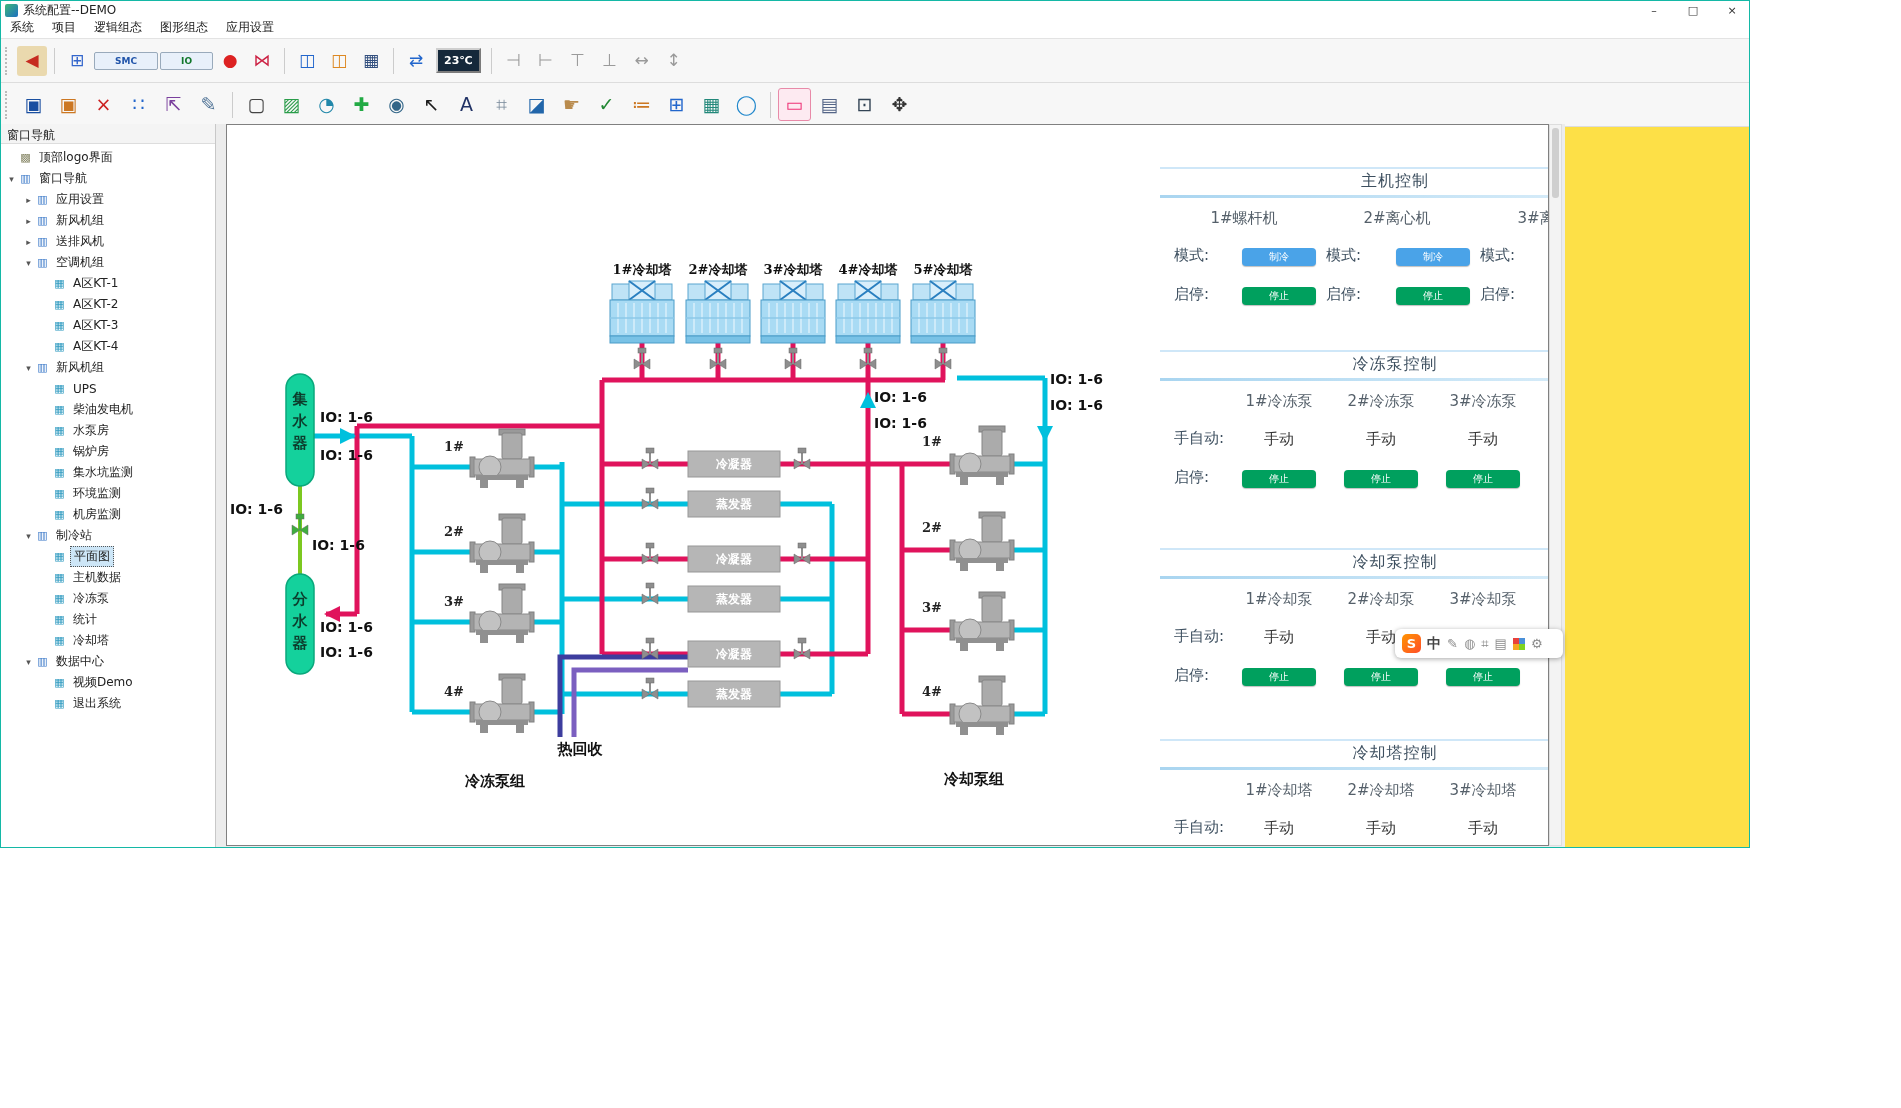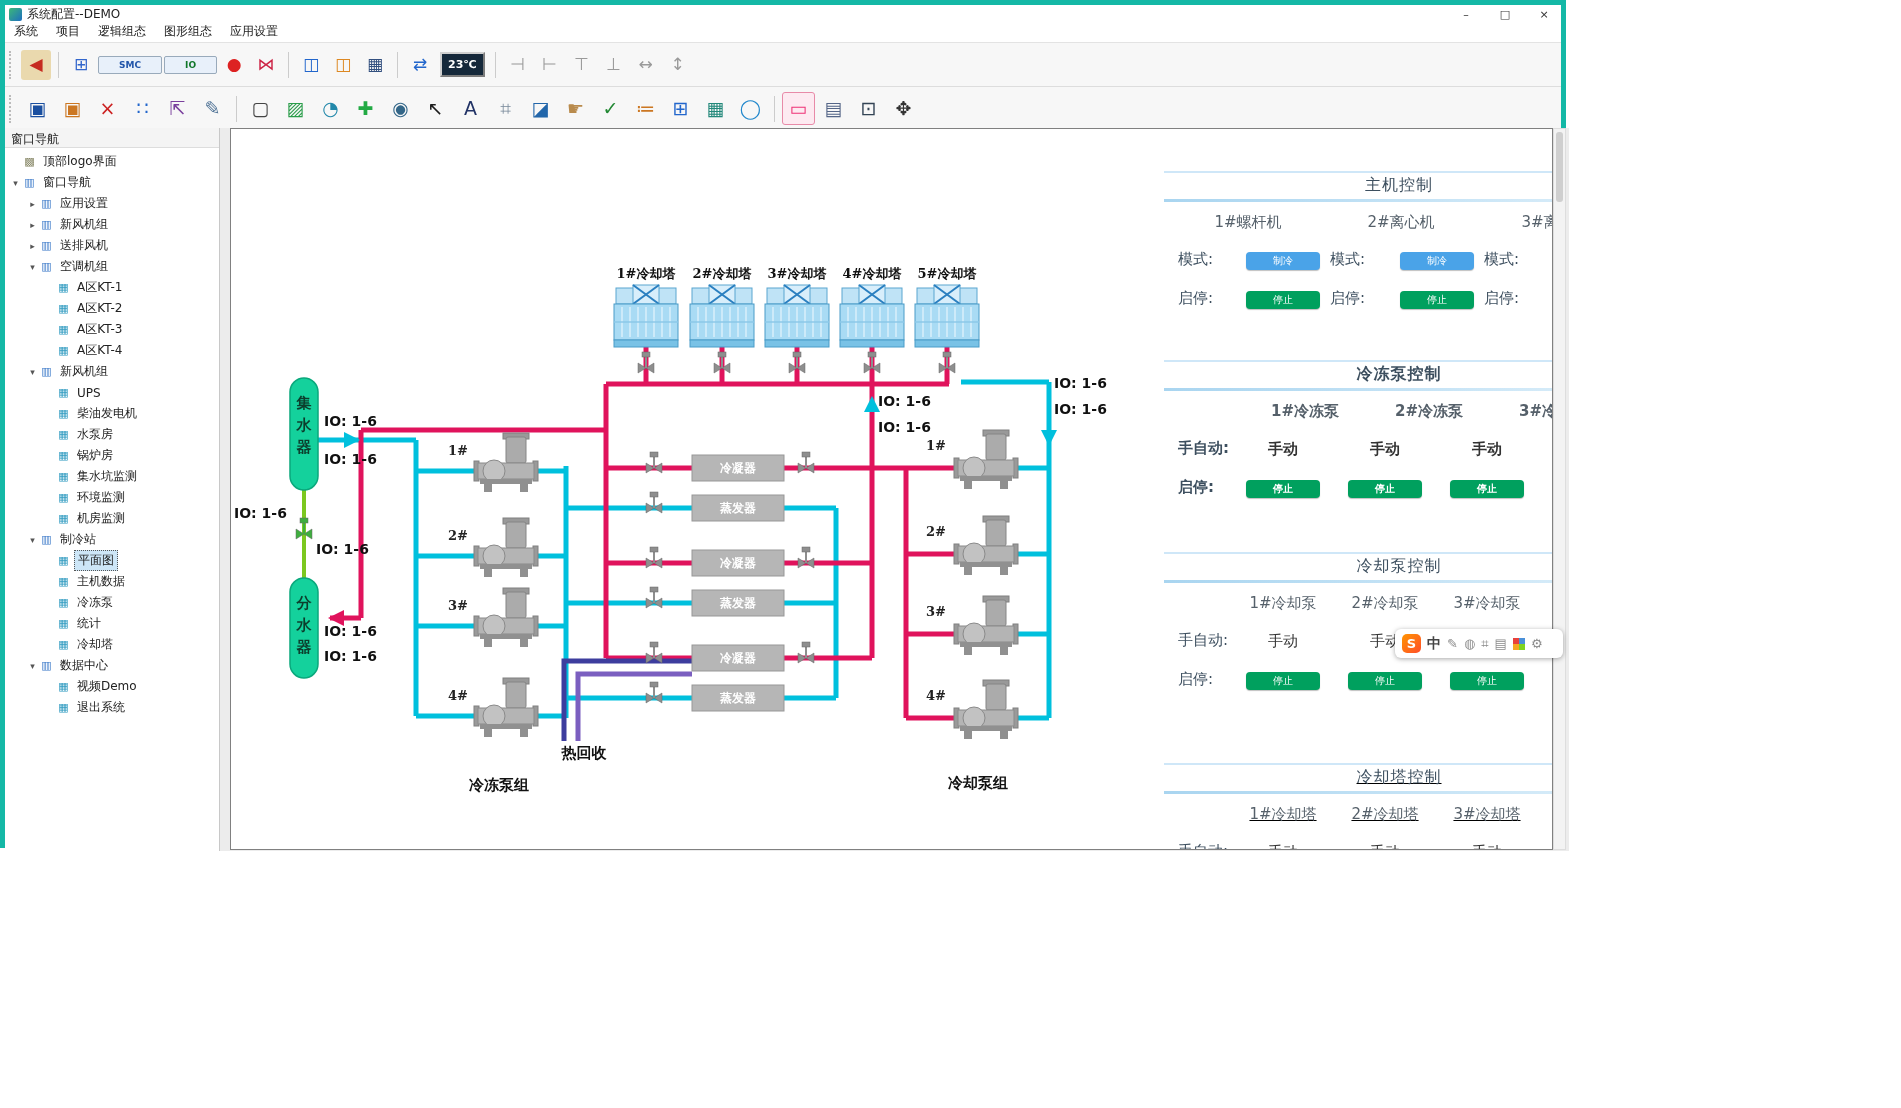--- a/index.html
+++ b/index.html
@@ -1,18 +1,18 @@
 <!DOCTYPE html>
 <html><head>
 <meta charset="utf-8">
 <style>
   html,body{margin:0;padding:0;width:1901px;height:1108px;background:#fff;
     font-family:"DejaVu Sans",sans-serif;overflow:hidden;position:relative}
-  .window{position:absolute;left:0;top:0;width:1566px;height:848px;background:#fde047;
-    border:5px solid #14b8a6;box-sizing:border-box}
+  .window{position:absolute;left:0;top:0;width:1750px;height:848px;background:#fde047;
+    border:1px solid #14b8a6;box-sizing:border-box}
   
   .titlebar{height:18px;background:#fff;display:flex;align-items:center;padding-left:4px;gap:5px;font-size:12px;color:#222}
   .app-icon{width:13px;height:13px;border-radius:2px;background:linear-gradient(135deg,#3cb878,#1e6fc0)}
   .tb-spacer{flex:1}
   .wc{width:34px;height:17px;display:flex;align-items:center;justify-content:center;font-size:11px;color:#333}
   
   .menubar{height:19px;background:#fff;border-bottom:1px solid #e3e3e3;display:flex;align-items:flex-start;font-size:12px;color:#222}
   .menu-item{padding:0 9px;cursor:default}
   
   .toolbar{height:43px;display:flex;align-items:center;background:#f7f7f7;border-bottom:1px solid #ddd;gap:2px;padding-left:2px}
@@ -752,24 +752,24 @@
             </div>
             <div class="cp-grid" style="grid-template-columns: 70px 82px 72px 82px 72px 82px;">
               <div class="cp-label">启停:</div>
               <div class="cp-val"><span class="vbtn btn-green">停止</span></div>
               <div class="cp-label">启停:</div>
               <div class="cp-val"><span class="vbtn btn-green">停止</span></div>
               <div class="cp-label">启停:</div>
               <div class="cp-val"></div>
             </div>
           </div>
-          <div class="cpanel" style="top: 231px; font-weight: bold;">
+          <div class="cpanel" style="top: 225px;">
             <div class="cp-title">冷冻泵控制</div>
             <div class="cp-rule"></div>
-            <div class="cp-grid" style="grid-template-columns: 60px 102px 102px 102px 102px; gap: 22px;">
+            <div class="cp-grid" style="grid-template-columns: 60px 102px 102px 102px 102px;">
               <div></div>
               <div class="cp-h">1#冷冻泵</div>
               <div class="cp-h">2#冷冻泵</div>
               <div class="cp-h">3#冷冻泵</div>
               <div class="cp-h">4#冷冻泵</div>
             </div>
             <div class="cp-grid" style="grid-template-columns: 60px 102px 102px 102px 102px;">
               <div class="cp-label">手自动:</div>
               <div class="cp-val"><span class="plain-val">手动</span></div>
               <div class="cp-val"><span class="plain-val">手动</span></div>
@@ -799,21 +799,21 @@
               <div class="cp-val"><span class="plain-val">手动</span></div>
               <div class="cp-val"><span class="plain-val">手动</span></div>
             </div>
             <div class="cp-grid" style="grid-template-columns: 60px 102px 102px 102px;">
               <div class="cp-label">启停:</div>
               <div class="cp-val"><span class="vbtn btn-green">停止</span></div>
               <div class="cp-val"><span class="vbtn btn-green">停止</span></div>
               <div class="cp-val"><span class="vbtn btn-green">停止</span></div>
             </div>
           </div>
-          <div class="cpanel" style="top: 634px; text-decoration: underline;">
+          <div class="cpanel" style="top: 614px;">
             <div class="cp-title">冷却塔控制</div>
             <div class="cp-rule"></div>
             <div class="cp-grid" style="grid-template-columns: 60px 102px 102px 102px;">
               <div></div>
               <div class="cp-h">1#冷却塔</div>
               <div class="cp-h">2#冷却塔</div>
               <div class="cp-h">3#冷却塔</div>
             </div>
             <div class="cp-grid" style="grid-template-columns: 60px 102px 102px 102px;">
               <div class="cp-label">手自动:</div>

